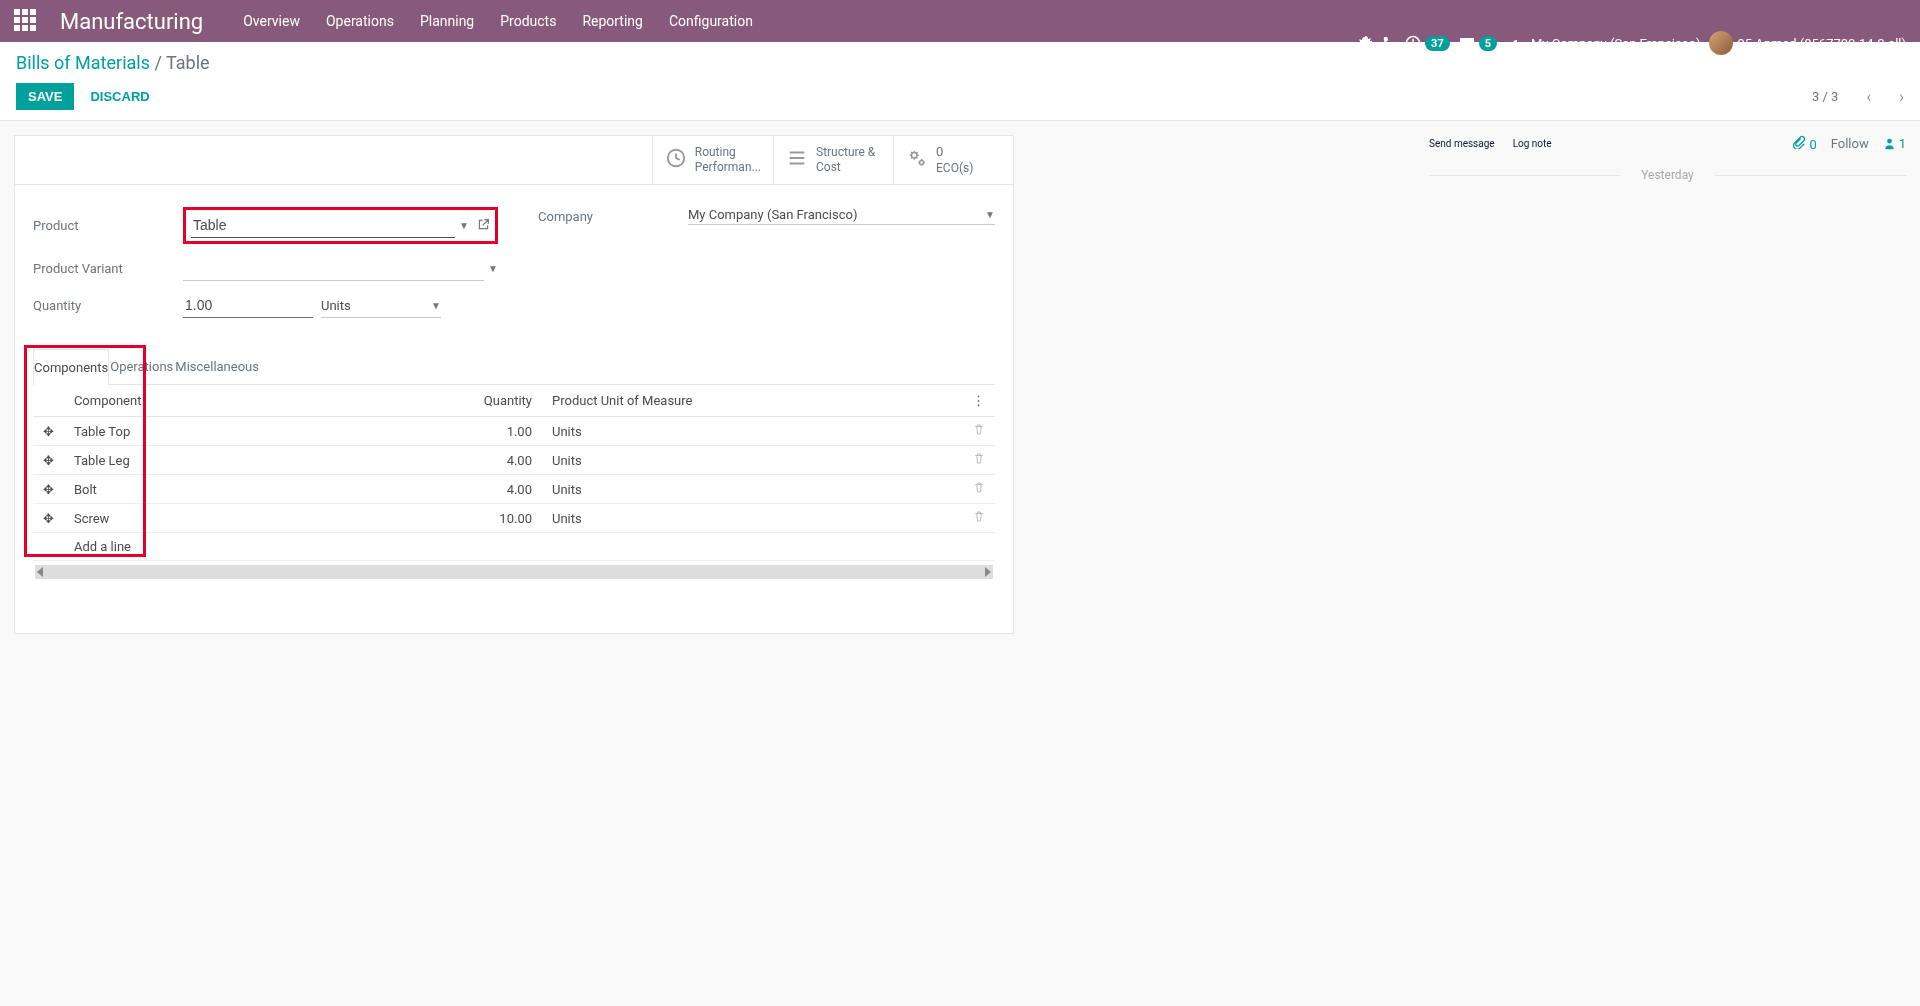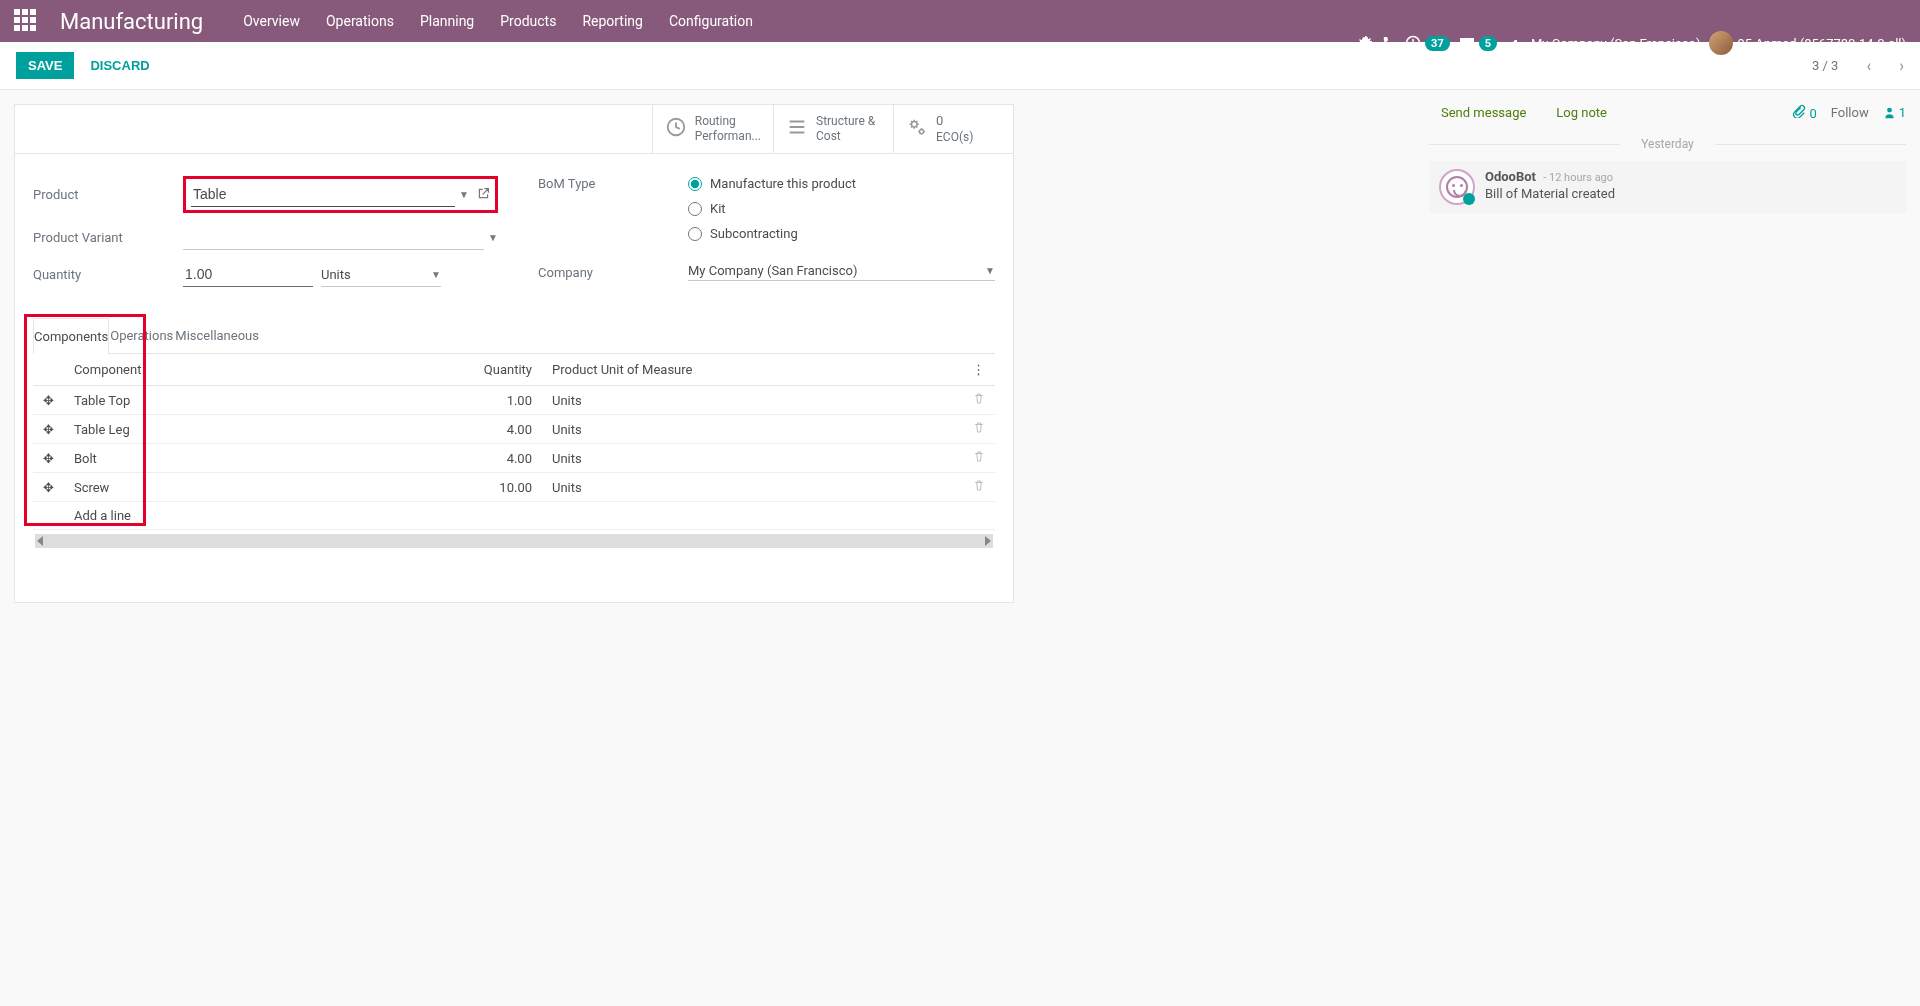--- a/index.html
+++ b/index.html
@@ -76,21 +76,21 @@
 .del-cell { width: 30px; text-align: center; color: #bbb; cursor: pointer; }
 .add-line { color: #00a09d; cursor: pointer; }
 .kebab { color: #888; cursor: pointer; width: 20px; text-align: center; }
 .hscroll { height: 14px; background: #ddd; margin: 4px 2px 6px 2px; position: relative; }
 .hscroll::before, .hscroll::after { content: ""; position: absolute; top: 2px; width: 0; height: 0; border-top: 5px solid transparent; border-bottom: 5px solid transparent; }
 .hscroll::before { left: 2px; border-right: 6px solid #888; }
 .hscroll::after { right: 2px; border-left: 6px solid #888; }
 
 
 .chat-top { display: flex; align-items: center; gap: 18px; padding: 4px 0 12px 0; }
-.chat-top .link { color: #4d7c0f; cursor: pointer; font-size: 13px; margin-left: 12px; }
+.chat-top .link { color: #0f172a; cursor: pointer; font-size: 10px; }
 .chat-top .right { margin-left: auto; display: flex; align-items: center; gap: 14px; color: #6c757d; }
 .attach { color: #00a09d; }
 .follow { color: #6c757d; cursor: pointer; }
 .followers { display: flex; align-items: center; gap: 3px; color: #00a09d; }
 .day-sep { text-align: center; color: #a7a7a7; font-size: 12px; margin: 4px 0 10px 0; position: relative; }
 .day-sep::before, .day-sep::after { content: ""; position: absolute; top: 50%; width: 40%; border-top: 1px solid #e5e5e5; }
 .day-sep::before { left: 0; } .day-sep::after { right: 0; }
 .msg { background: #f4f4f4; border-radius: 2px; padding: 8px 10px; display: flex; gap: 10px; }
 .msg-avatar { width: 36px; height: 36px; border-radius: 50%; background: #fff; border: 2px solid #d1a3c9; display:flex; align-items:center; justify-content:center; position: relative; }
 .msg-avatar::after { content: ""; position: absolute; right: -2px; bottom: -2px; width: 12px; height: 12px; background: #00a09d; border-radius: 50%; }
@@ -163,20 +163,25 @@
       <span>My Company (San Francisco)</span>
     </div>
     <div class="systray-item">
       <div class="avatar"></div>
       <span>95 Anmed (8567780-14-0-all)</span>
     </div>
   </div>
 </div>
 
 <div class="control-panel">
+  <div class="breadcrumb">
+    <a>Bills of Materials</a>
+    <span> / </span>
+    <span>Table</span>
+  </div>
   <div class="cp-buttons">
     <button class="btn-primary">SAVE</button>
     <button class="btn-link">DISCARD</button>
     <div class="pager">
       <span>3 / 3</span>
       <span class="pager-arrow">‹</span>
       <span class="pager-arrow">›</span>
     </div>
   </div>
 </div>
@@ -242,37 +247,20 @@
               <div class="qty-wrap">
                 <input class="finput" value="1.00" style="">
                 <div class="uom">
                   <span style="flex:1">Units</span>
                   <span class="dd-caret">▼</span>
                 </div>
               </div>
             </div>
           </div>
           <div class="col">
-            <div class="frow" style="align-items:flex-start;">
-              <div class="flabel">BoM Type</div>
-              <div>
-                <label class="radio-row">
-                    <input type="radio" name="bt" checked="" style="">
-                    <span>Manufacture this product</span>
-                  </label>
-                <label class="radio-row">
-                    <input type="radio" name="bt" style="">
-                    <span>Kit</span>
-                  </label>
-                <label class="radio-row">
-                    <input type="radio" name="bt" style="">
-                    <span>Subcontracting</span>
-                  </label>
-              </div>
-            </div>
             <div class="frow">
               <div class="flabel">Company</div>
               <div class="company-sel">
                 <span style="flex:1">My Company (San Francisco)</span>
                 <span class="dd-caret">▼</span>
               </div>
             </div>
           </div>
         </div>
 
@@ -364,26 +352,14 @@
         <span class="follow">Follow</span>
         <span class="followers">
           <svg width="13" height="13" viewBox="0 0 16 16" fill="#00a09d">
               <path d="M8 8a3 3 0 1 0 0-6 3 3 0 0 0 0 6zm-5 6c0-2.5 2.5-4 5-4s5 1.5 5 4v1H3v-1z"></path>
             </svg>
           <span>1</span>
         </span>
       </div>
     </div>
     <div class="day-sep">Yesterday</div>
-    <div class="msg">
-      <div class="msg-avatar">
-          <div class="smiley"></div>
-        </div>
-      <div>
-        <div>
-          <span class="msg-author">OdooBot</span>
-          <span class="msg-time">- 12 hours ago</span>
-        </div>
-        <div class="msg-body">Bill of Material created</div>
-      </div>
-    </div>
   </div>
 </div>
 
 </body></html>

